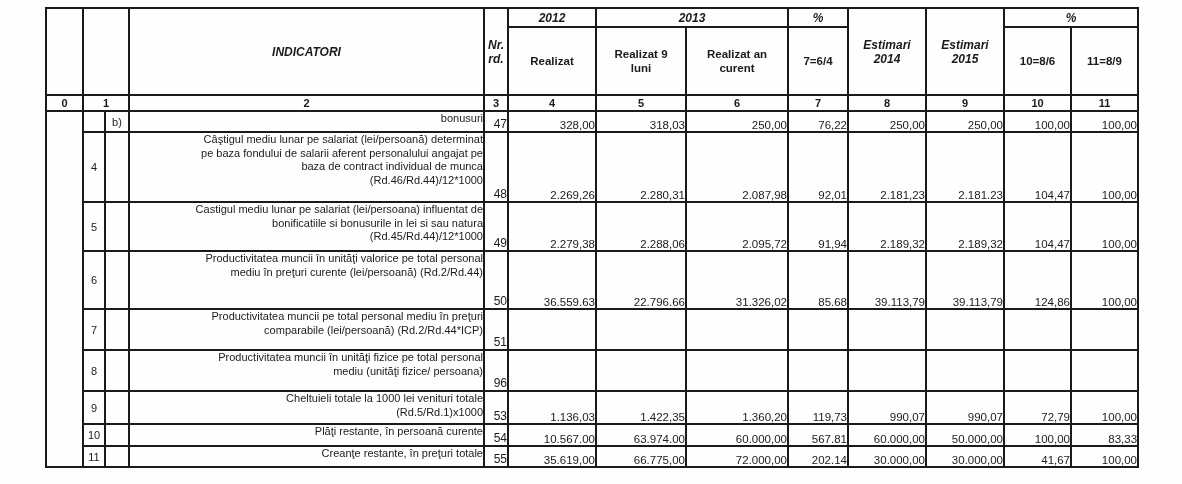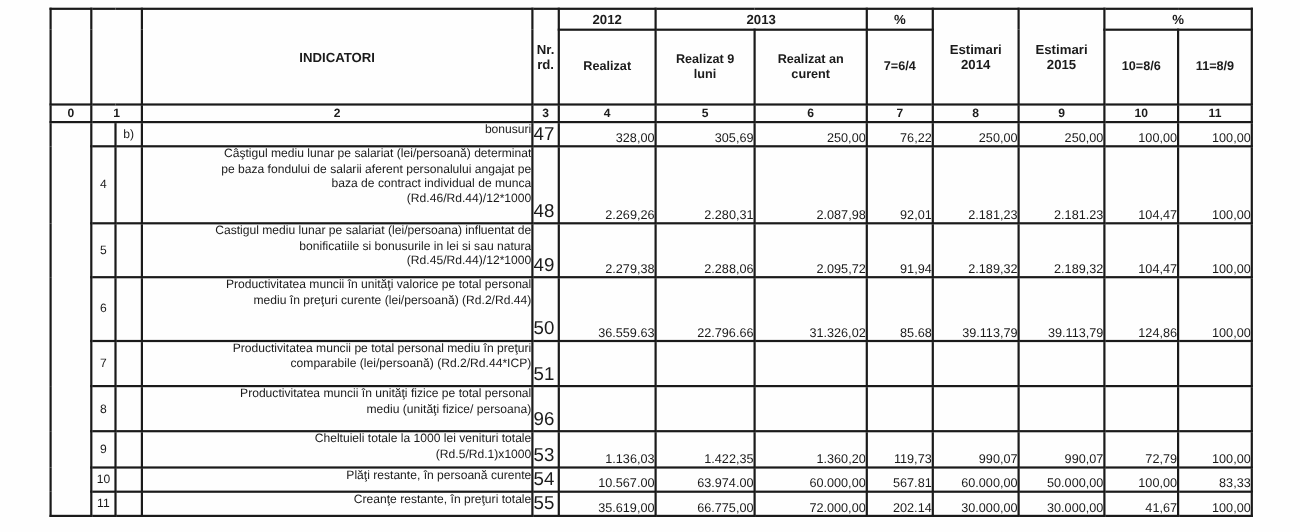--- a/index.html
+++ b/index.html
@@ -32,20 +32,21 @@
     overflow: hidden;
     color: #1b1b1b;
   }
   
   th.hdr {
     font-weight: bold;
     font-size: 12px;
     text-align: center;
     vertical-align: middle;
     line-height: 14px;
+    font-style: italic;
   }
   th.hdr-sub {
     font-weight: bold;
     font-size: 11.5px;
     text-align: center;
     vertical-align: middle;
     line-height: 14px;
   }
   th.colnum {
     font-weight: bold;
@@ -67,22 +68,22 @@
   }
   td.indicator {
     font-size: 11px;
     line-height: 13.5px;
     text-align: right;
     vertical-align: top;
     padding: 1px 2px 1px 3px;
     white-space: pre-line;
   }
   td.rd {
-    font-size: 17px;
-    text-align: left;
+    font-size: 12px;
+    text-align: right;
     vertical-align: bottom;
     padding-bottom: 2px;
   }
   td.val {
     font-size: 11.5px;
     text-align: right;
     vertical-align: bottom;
     padding: 0 4px 2px 0;
   }
 </style>
@@ -148,21 +149,21 @@
       </tr>
     </thead>
     <tbody>
       <tr style="height:21px">
         <td rowspan="9"></td>
         <td class="rownum"></td>
         <td class="rowletter">b)</td>
         <td class="indicator">bonusuri</td>
         <td class="rd">47</td>
         <td class="val">328,00</td>
-        <td class="val">305,69</td>
+        <td class="val">318,03</td>
         <td class="val">250,00</td>
         <td class="val">76,22</td>
         <td class="val">250,00</td>
         <td class="val">250,00</td>
         <td class="val">100,00</td>
         <td class="val">100,00</td>
       </tr>
       <tr style="height:70px">
         <td class="rownum">4</td>
         <td class="rowletter"></td>

